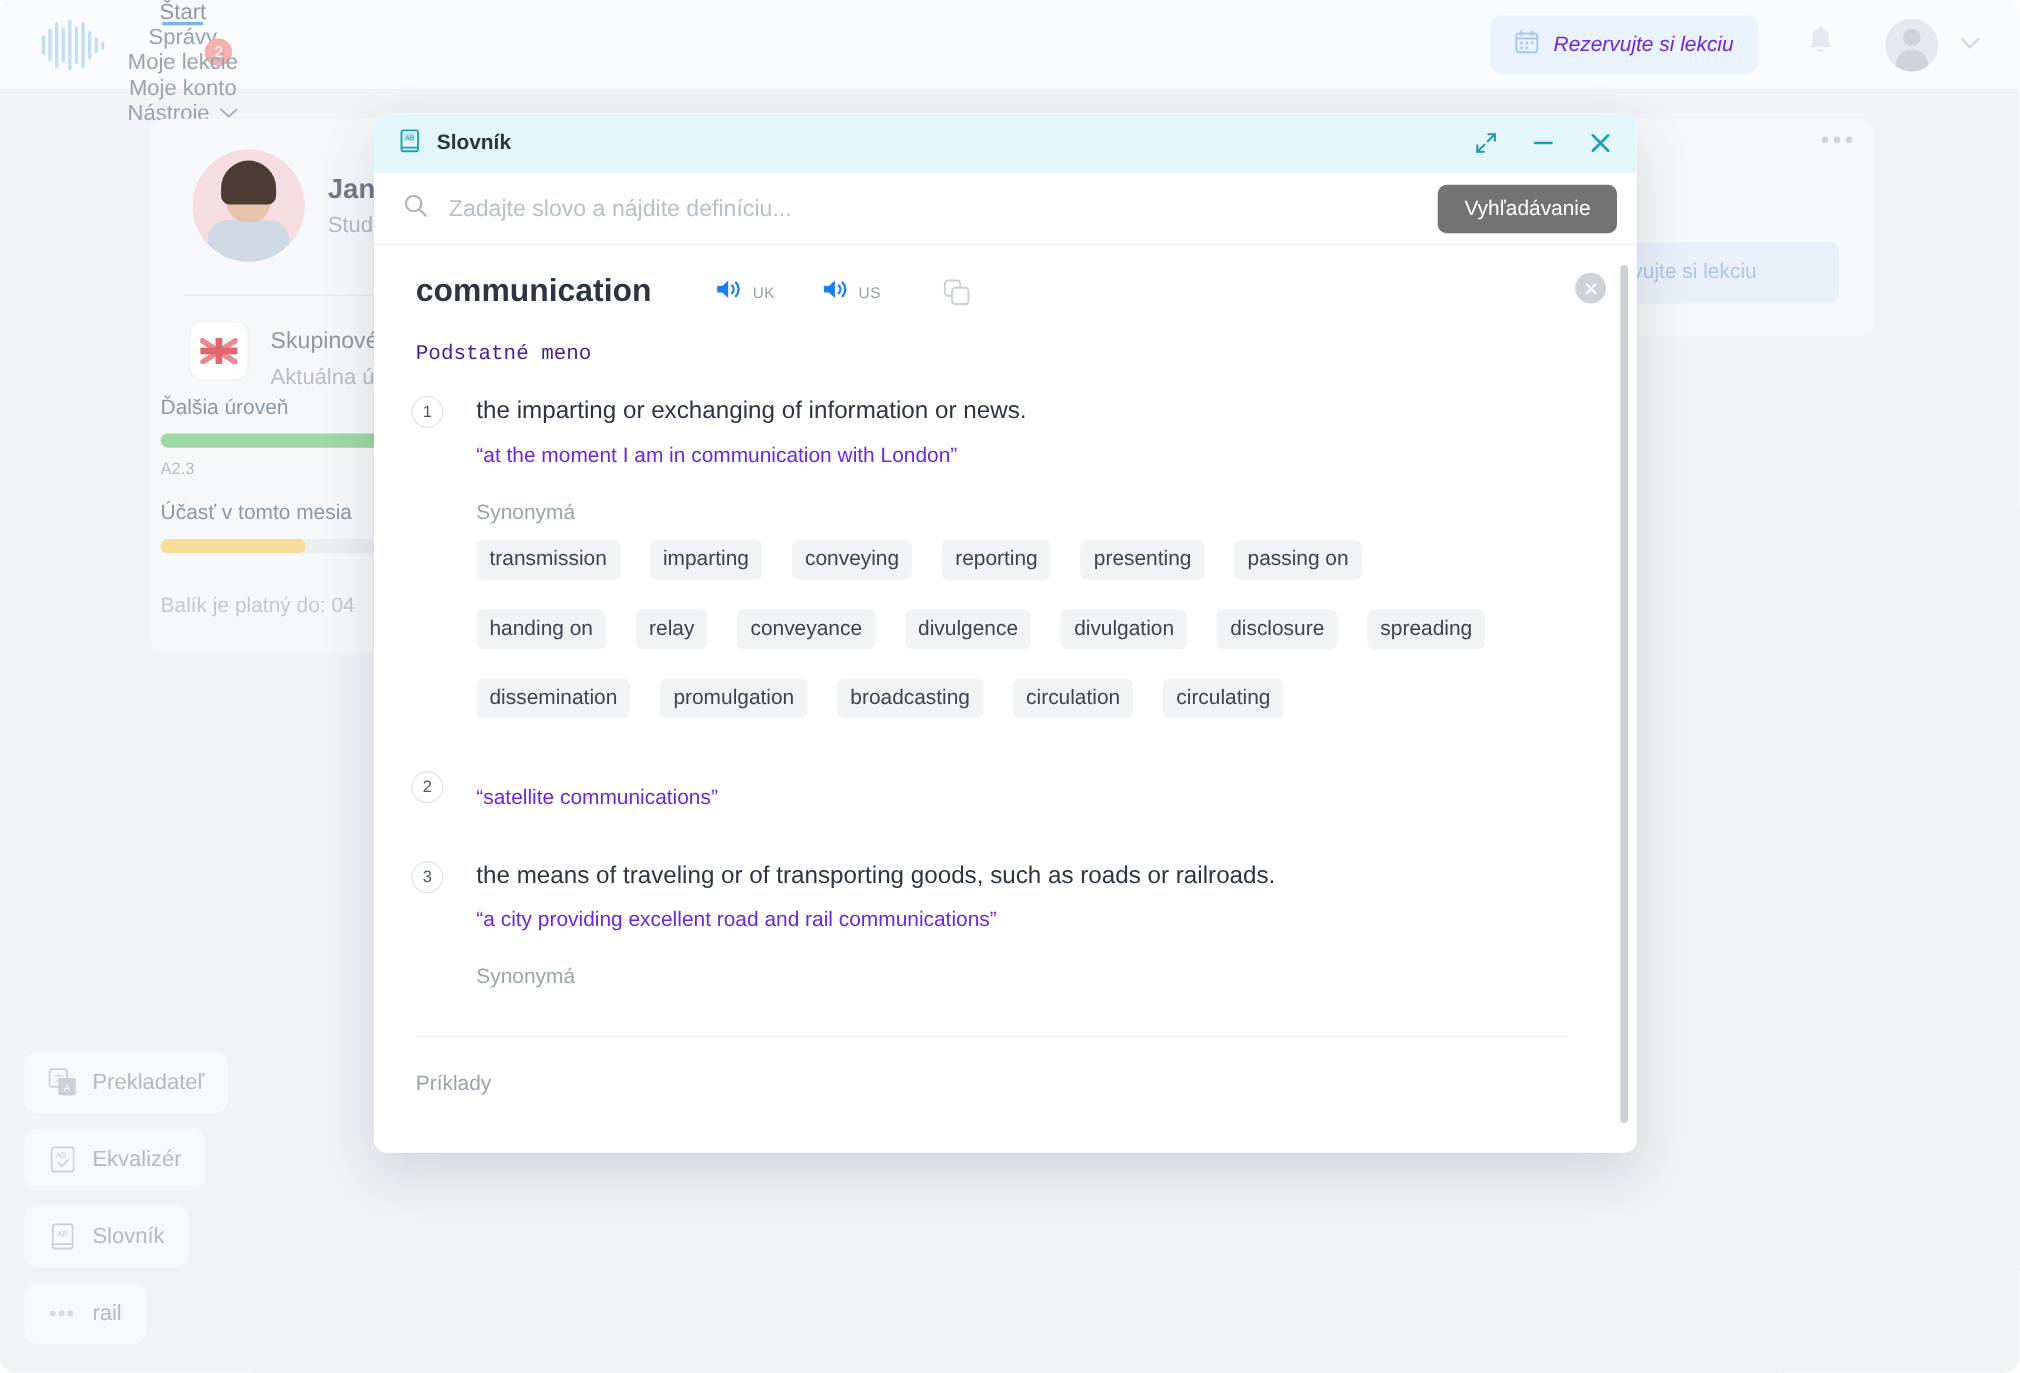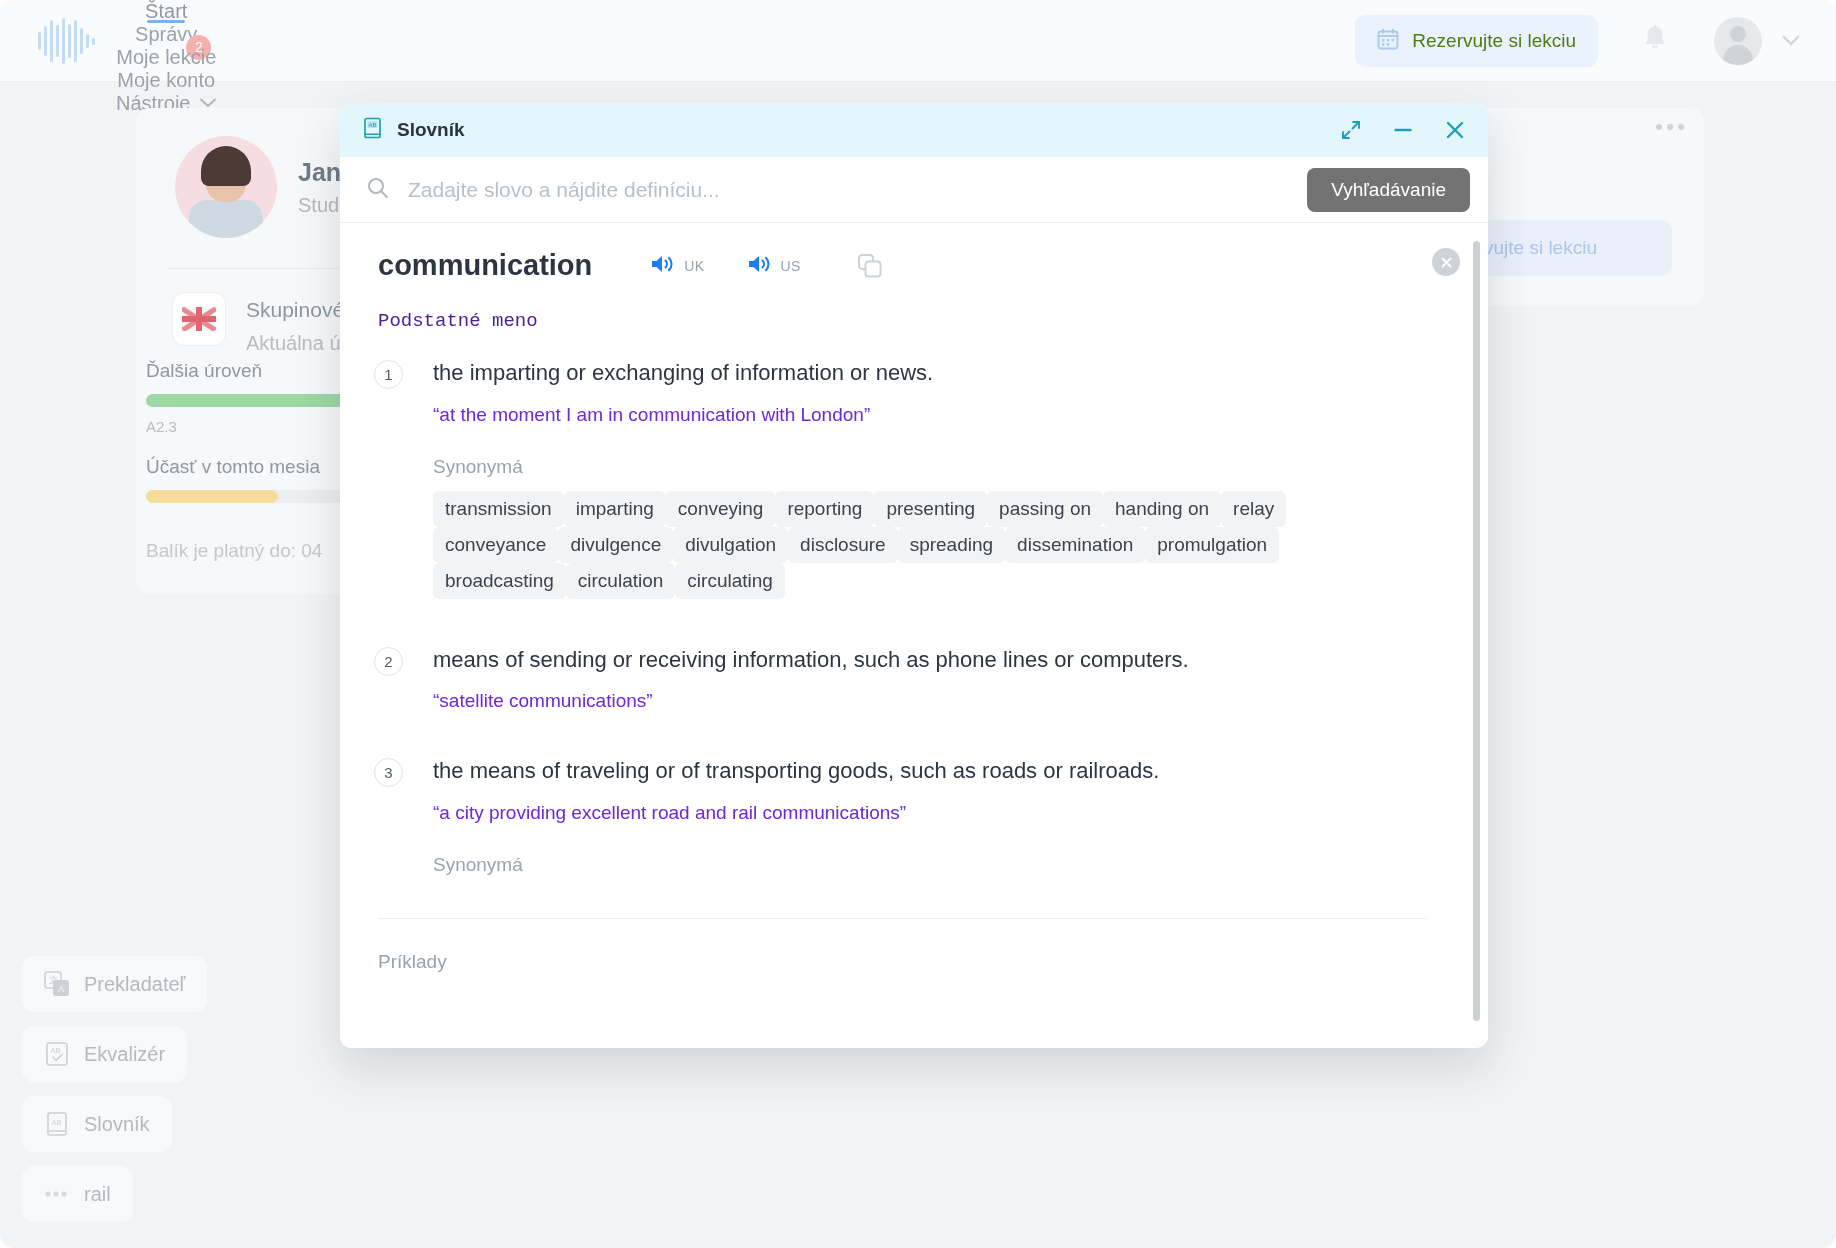--- a/index.html
+++ b/index.html
@@ -46,21 +46,21 @@
     background: #f6b0ad; color: #fff;
     font-size: 14px; display: flex; align-items: center; justify-content: center;
   }
   .chev { margin-left: 10px; display:inline-flex; }
   #nav-right { margin-left: auto; display: flex; align-items: center; margin-right: 36px; }
   #book-btn {
     display: flex; align-items: center; gap: 13px;
     background: #eaf2fd; border-radius: 10px;
     padding: 13px 22px; cursor: pointer;
   }
-  #book-btn .lbl { font-size: 19px; color: #4d7c0f; white-space: nowrap; }
+  #book-btn .lbl { font-size: 19px; color: #6d28d9; white-space: nowrap; font-style: italic; }
   #bell { margin-left: 44px; cursor:pointer; }
   #avatar-wrap { margin-left: 46px; display:flex; align-items:center; cursor:pointer; }
   #avatar-top {
     width: 48px; height: 48px; border-radius: 50%;
     background: #e6e9ec; overflow:hidden; position: relative;
   }
   #avatar-top .head { position:absolute; left:16px; top:9px; width:16px; height:16px; border-radius:50%; background:#cfd4d9;}
   #avatar-top .body { position:absolute; left:9px; top:28px; width:30px; height:22px; border-radius:15px 15px 0 0; background:#cfd4d9;}
 
   
@@ -191,21 +191,21 @@
   .sense { display:flex; margin-top: 22px; }
   .sense-num {
     width: 29px; height: 29px; flex:none; border-radius: 50%;
     border: 1px solid #dde1e5; color:#505a66; font-size: 15px;
     display:flex; align-items:center; justify-content:center; margin-top: 2px;
   }
   .sense-body { margin-left: 30px; flex: 1; }
   .sense-def { font-size: 22px; color:#2c3541; line-height: 1.35; }
   .sense-ex  { font-size: 19px; color:#6d28d9; margin-top: 16px; }
   .syn-head  { font-size: 19px; color:#9ba3ab; margin-top: 30px; }
-  .syn-wrap  { display:flex; flex-wrap: wrap; gap: 0; margin-top: 13px; max-width: 920px; }
+  .syn-wrap  { display:flex; flex-wrap: wrap; gap: 27px; margin-top: 13px; max-width: 920px; }
   .syn {
     background:#f2f3f5; border-radius: 6px;
     padding: 7px 12px; font-size: 19px; color:#3b444f;
     cursor:pointer; white-space:nowrap;
   }
   #hr { height:1px; background:#eceef0; margin: 42px 0 0 4px; width: 1048px; }
   .ex-head { margin: 32px 0 0 4px; font-size: 19px; color:#9ba3ab; }
   #fade {
     position:absolute; left:0; right:0; bottom:0; height: 42px;
     background: linear-gradient(to bottom, rgba(255,255,255,0), #ffffff 72%);
@@ -501,21 +501,20 @@
                 <span class="syn">broadcasting</span>
                 <span class="syn">circulation</span>
                 <span class="syn">circulating</span>
               </div>
           </div>
         </div>
 
         <div class="sense" style="margin-top:46px;">
           <div class="sense-num">2</div>
           <div class="sense-body">
-            <div class="sense-def">means of sending or receiving information, such as phone lines or computers.</div>
             <div class="sense-ex">“satellite communications”</div>
           </div>
         </div>
 
         <div class="sense" style="margin-top:44px;">
           <div class="sense-num">3</div>
           <div class="sense-body">
             <div class="sense-def">the means of traveling or of transporting goods, such as roads or railroads.</div>
             <div class="sense-ex">“a city providing excellent road and rail communications”</div>
             <div class="syn-head">Synonymá</div>

